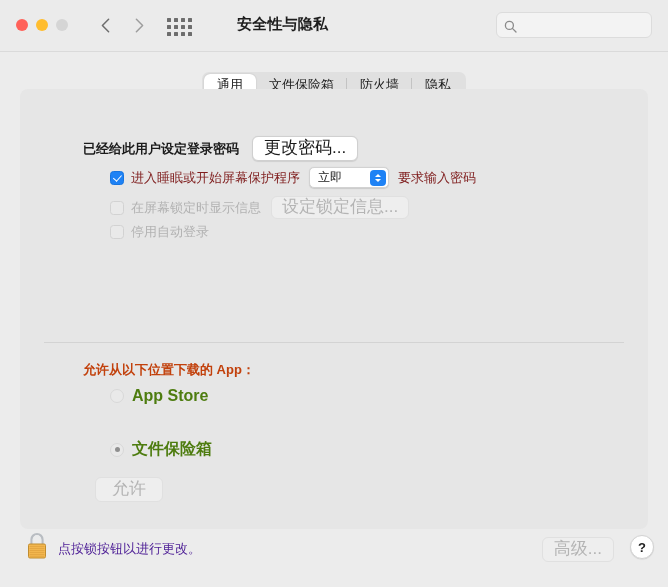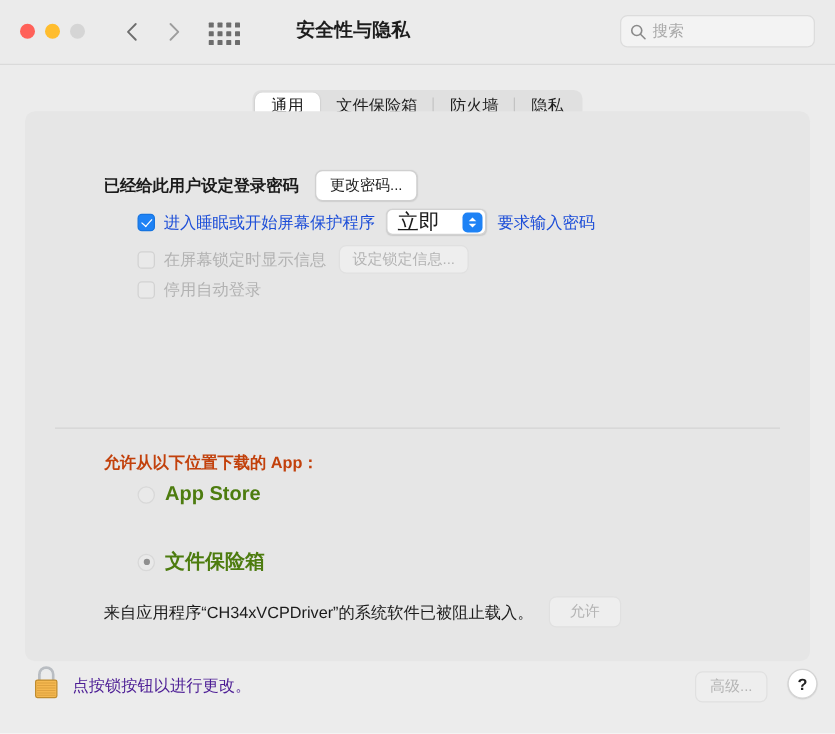--- a/index.html
+++ b/index.html
@@ -174,21 +174,21 @@
     align-items: center;
   }
   .pw-row .lbl {
     font-size: 13px;
     color: #1b1b1b;
     font-weight: 700;
   }
 
   .btn {
     font-family: inherit;
-    font-size: 12px;
+    font-size: 17px;
     color: #1c1c1c;
     background: #ffffff;
     border: 1px solid #d0d0d0;
     border-radius: 6px;
     padding: 3px 11px 4px;
     box-shadow: 0 0.5px 1px rgba(0,0,0,0.10);
     cursor: default;
     white-space: nowrap;
     line-height: 16px;
   }
@@ -224,37 +224,37 @@
     border-width: 0 1.8px 1.8px 0;
     transform: rotate(42deg);
   }
   .cb.off {
     background: #e9e9e9;
     border: 1px solid #d2d2d2;
   }
   .ck-lbl {
     margin-left: 7px;
     font-size: 13px;
-    color: #1d4ed8;
+    color: #7f1d1d;
   }
   .ck-lbl.dim { color: #b2b2b2; }
 
   .popup {
     position: relative;
     width: 80px; height: 21px;
     background: #ffffff;
     border: 1px solid #d2d2d2;
     border-radius: 5px;
     box-shadow: 0 0.5px 1px rgba(0,0,0,0.12);
     display: flex;
     align-items: center;
     box-sizing: border-box;
   }
   .popup .val {
-    font-size: 17px;
+    font-size: 12px;
     color: #1b1b1b;
     margin-left: 8px;
   }
   .popup .arrows {
     position: absolute;
     right: 2px; top: 1.5px;
     width: 16px; height: 16px;
     background: #1e82f5;
     border-radius: 4px;
     display: flex;
@@ -412,21 +412,20 @@
 
     <div class="win-title">安全性与隐私</div>
 
     <div class="searchbox">
       <span class="mag">
         <svg width="13" height="13" viewBox="0 0 13 13">
           <circle cx="5.4" cy="5.4" r="4" fill="none" stroke="#8a8a8a" stroke-width="1.3"></circle>
           <path d="M8.4 8.4 12 12" stroke="#8a8a8a" stroke-width="1.3" stroke-linecap="round"></path>
         </svg>
       </span>
-      <input type="text" placeholder="搜索" style="">
     </div>
   </div>
 
   <div class="tabbar">
     <div class="tabgroup">
       <div class="tab active">
         <span>通用</span>
 
       </div>
       <div class="tab">
@@ -482,21 +481,20 @@
     <div class="radio-row" style="left:90px; top:298px;">
       <span class="rb"></span>
       <span class="rb-lbl">App Store</span>
     </div>
     <div class="radio-row" style="left:90px; top:350px;">
       <span class="rb on"></span>
       <span class="rb-lbl">文件保险箱</span>
     </div>
 
     <div class="blocked-row">
-      <span class="msg">来自应用程序“CH34xVCPDriver”的系统软件已被阻止载入。</span>
       <button class="btn disabled" style="margin-left:12px; padding:3px 16px 4px;">允许</button>
     </div>
   </div>
 
   <div class="bottombar">
 
     <span class="lock">
       <svg width="26" height="30" viewBox="0 0 26 30">
         <path d="M7.5 13.5 V8.5 a5.5 5.5 0 0 1 11 0 V13.5" fill="none" stroke="#b9bdc2" stroke-width="2.2"></path>
         <path d="M9.3 13.5 V8.5 a3.7 3.7 0 0 1 7.4 0 V13.5" fill="none" stroke="#e9ebec" stroke-width="1.1"></path>

